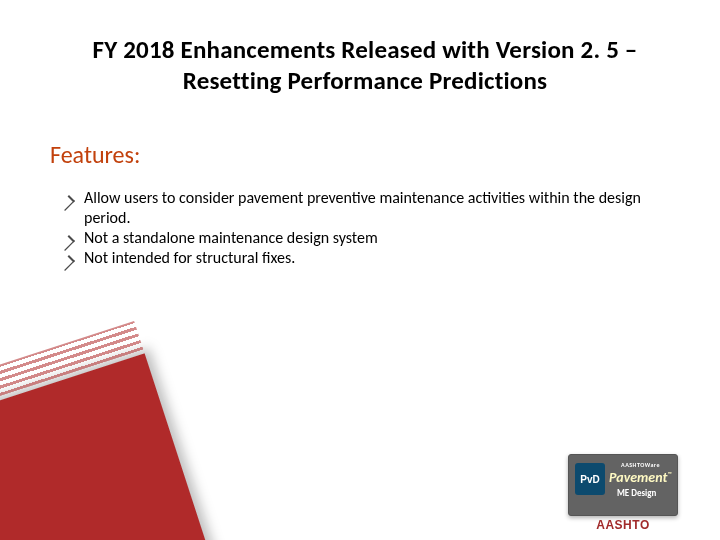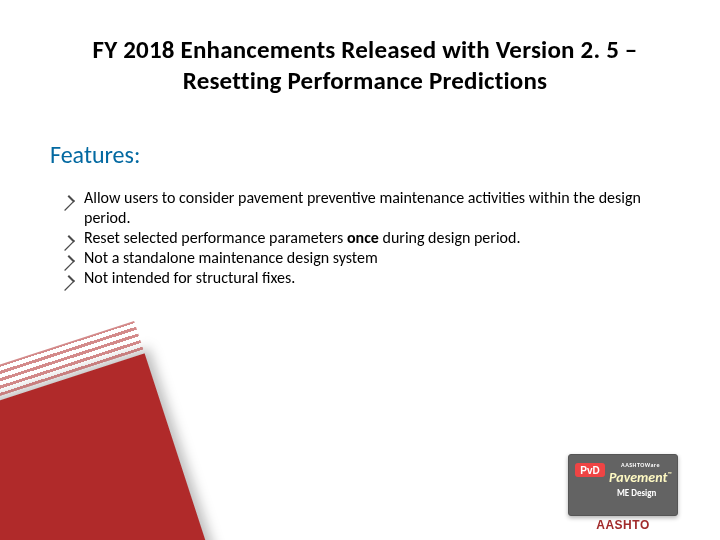--- a/index.html
+++ b/index.html
@@ -1,48 +1,47 @@
 <!DOCTYPE html>
 <html><head>
 <meta charset="utf-8">
 <style>
   * { box-sizing: border-box; margin: 0; padding: 0; }
   html, body { width: 720px; height: 540px; background: #fff; font-family: "Segoe UI", "Calibri", Arial, sans-serif; overflow: hidden; position: relative; }
   .slide { width: 720px; height: 540px; position: relative; margin-top: 10px; }
   .title { position: absolute; top: 24px; left: 50px; right: 40px; font-size: 25px; font-weight: 700; color: #000; line-height: 1.25; text-align: center; letter-spacing: 0.2px; }
-  .subhead { position: absolute; top: 130px; left: 50px; font-size: 24px; color: #0369a1; text-align: right; }
+  .subhead { position: absolute; top: 130px; left: 50px; font-size: 24px; color: #c2410c; text-align: right; }
   .bullets { position: absolute; top: 178px; left: 58px; right: 40px; list-style: none; }
   .bullets li { position: relative; padding-left: 26px; font-size: 16px; color: #000; line-height: 1.25; margin-bottom: 0; }
   .bullets li::before { content: ""; position: absolute; left: 2px; top: 8px; width: 12px; height: 12px; border-top: 2px solid #4a4a4a; border-right: 2px solid #4a4a4a; transform: rotate(45deg) scale(0.6, 1); }
   .bold { font-weight: 700; }
   .wedge { position: absolute; left: -150px; bottom: -90px; width: 340px; height: 240px; background: #b02a2a; transform: rotate(-18deg); filter: drop-shadow(6px -4px 6px rgba(0,0,0,0.25)); }
   .wedge-stripes { position: absolute; left: -150px; bottom: -90px; width: 340px; height: 240px; transform: rotate(-18deg); }
   .wedge-stripes::before { content: ""; position: absolute; top: -34px; left: 0; right: 0; height: 30px;
     background: repeating-linear-gradient( to top, rgba(176,42,42,0.55) 0 3px, transparent 3px 7px ); }
   .logo { position: absolute; right: 42px; bottom: 18px; width: 110px; height: 78px; }
   .logo .card { position: absolute; inset: 0 0 16px 0; background: #636363; border-radius: 3px; border: 1px solid #555; box-shadow: 0 2px 4px rgba(0,0,0,0.3); overflow: hidden; }
-  .logo .badge { position: absolute; left: 6px; top: 8px; width: 30px; height: 14px; background: #ef4444; border-radius: 3px; display: flex; align-items: center; justify-content: center; color: #fff; font-weight: 700; font-size: 10px; font-family: Arial, sans-serif; }
+  .logo .badge { position: absolute; left: 6px; top: 8px; width: 30px; height: 32px; background: #0c4a6e; border-radius: 3px; display: flex; align-items: center; justify-content: center; color: #fff; font-weight: 700; font-size: 10px; font-family: Arial, sans-serif; }
   .logo .text1 { position: absolute; left: 52px; top: 6px; color: #fff; font-size: 6px; font-weight: 700; letter-spacing: 0.5px; }
   .logo .text2 { position: absolute; left: 40px; top: 14px; color: #fef9c3; font-size: 14px; font-weight: 700; font-style: italic; }
   .logo .text3 { position: absolute; left: 48px; top: 32px; color: #fff; font-size: 9px; font-weight: 700; }
   .logo .swoosh { position: absolute; right: -24px; top: -12px; width: 60px; height: 90px; border: 6px solid #e0b23a; border-color: transparent #e0b23a transparent transparent; border-radius: 50%; transform: rotate(12deg); }
   .logo .caption { position: absolute; left: 0; right: 0; bottom: 0; text-align: center; color: #a12a2a; font-size: 12px; font-weight: 700; font-family: Arial, sans-serif; letter-spacing: 0.5px; }
   .tm { font-size: 6px; vertical-align: super; }
 </style>
 </head>
 <body>
 <div class="slide">
 
   <h1 class="title">FY 2018 Enhancements Released with Version 2. 5 – Resetting Performance Predictions</h1>
 
   <div class="subhead">Features:</div>
 
   <ul class="bullets">
     <li><span>Allow users to consider pavement preventive maintenance activities within the design period.</span></li>
-    <li><span>Reset selected performance parameters </span><span class="bold">once</span><span> during design period.</span></li>
     <li><span>Not a standalone maintenance design system</span></li>
     <li><span>Not intended for structural fixes.</span></li>
   </ul>
 
   <div class="wedge"></div>
   <div class="wedge-stripes"></div>
 
   <div class="logo">
     <div class="card">
       <div class="swoosh"></div>

